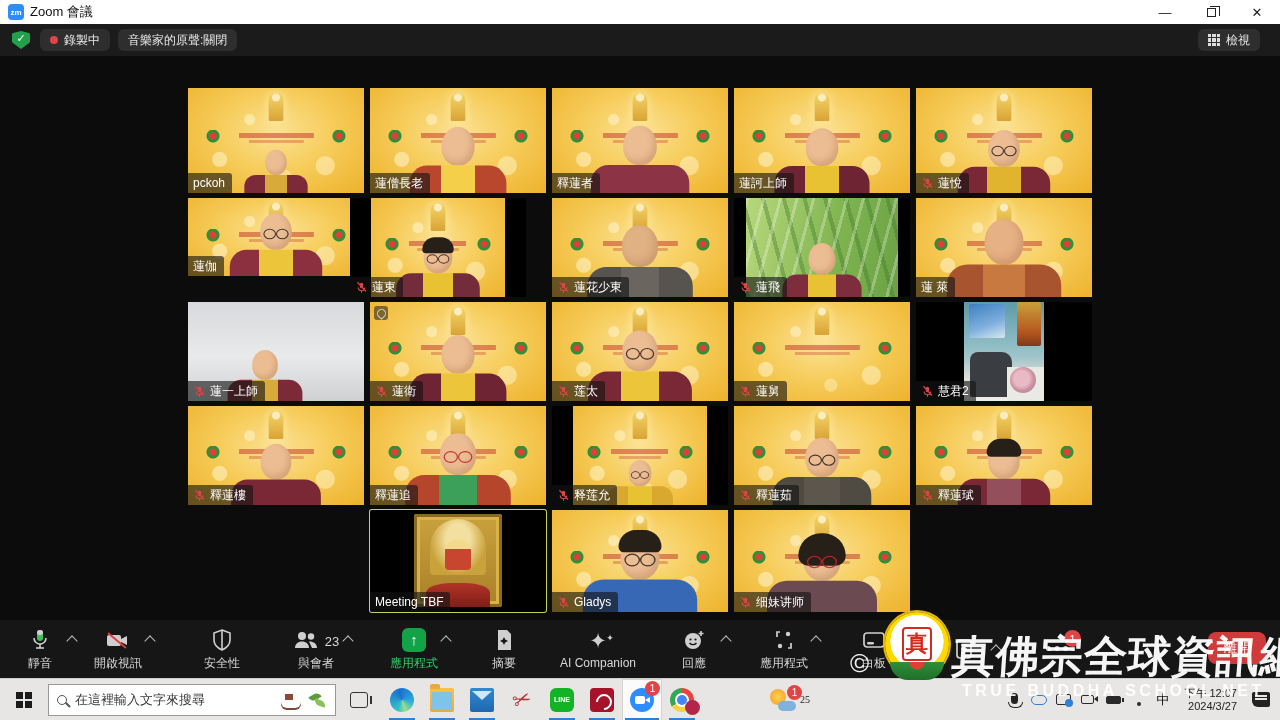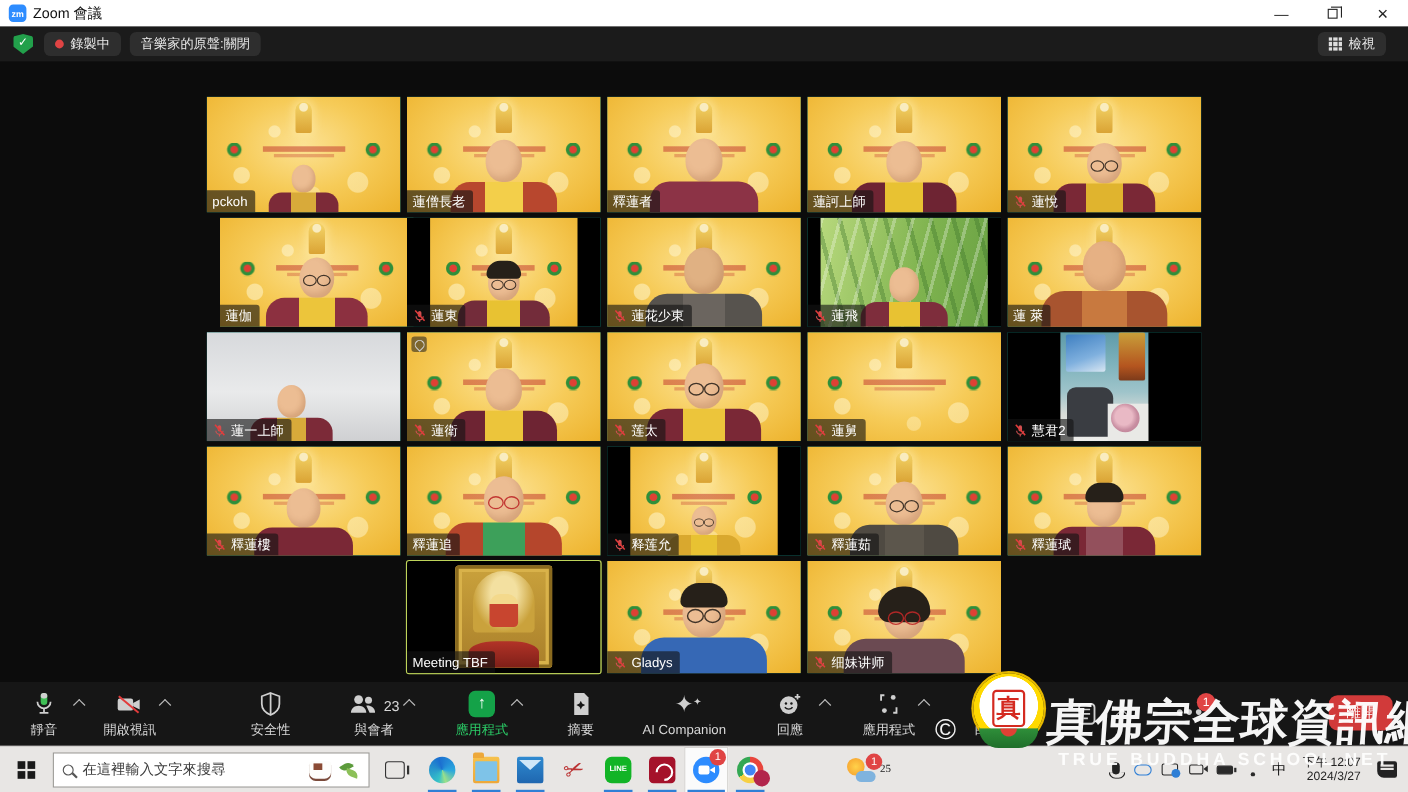--- a/index.html
+++ b/index.html
@@ -358,33 +358,33 @@
           <svg class="micmuted" viewBox="0 0 16 16">
             <rect x="6" y="2" width="4" height="7" rx="2" fill="#d05050"></rect>
             <path d="M4 8a4 4 0 0 0 8 0" stroke="#d05050" fill="none" stroke-width="1.3"></path>
             <line x1="8" y1="12" x2="8" y2="14.5" stroke="#d05050" stroke-width="1.3"></line>
             <line x1="3" y1="1.5" x2="13.5" y2="13" stroke="#e23b3b" stroke-width="1.7"></line>
           </svg>
           <span>蓮悅</span>
         </div>
     </div>
 
-    <div class="tile" style="left:200px;top:142px;width:176px;height:99px">
+    <div class="tile" style="left:188px;top:142px;width:176px;height:78px">
       <div class="vid bg-golden">
           <div class="deity"></div>
           <div class="emblem"></div>
         <div class="person" style="--s:1.05;--robe:#8c3040;--inner:#ecc53b">
             <div class="glasses"></div>
           </div>
         </div>
       <div class="nametag">
           <span>蓮伽</span>
         </div>
     </div>
-    <div class="tile muted" style="left:370px;top:142px;width:176px;height:99px">
+    <div class="tile muted" style="left:350px;top:142px;width:176px;height:99px">
       <div class="vid">
           <div class="inner bg-golden" style="width:134px">
             <div class="deity"></div>
             <div class="emblem"></div>
         <div class="person" style="--s:.95;--robe:#732c3a;--inner:#e8c232">
               <div class="hair"></div>
               <div class="glasses"></div>
             </div>
           </div>
         </div>
@@ -685,21 +685,21 @@
           <svg width="26" height="24" viewBox="0 0 26 24">
               <rect x="2" y="7" width="14" height="11" rx="2" fill="#cfcfcf"></rect>
               <path d="M16 11l6-3v9l-6-3z" fill="#cfcfcf"></path>
               <line x1="3" y1="5" x2="21" y2="20" stroke="#e23b3b" stroke-width="1.8"></line>
             </svg>
         </div>
         <span>開啟視訊</span>
       </div>
       <div class="chev"></div>
     </div>
-    <div class="tgroup" style="margin-left:64px">
+    <div class="tgroup" style="margin-left:40px">
       <div class="titem">
         <div class="ic">
           <svg width="20" height="24" viewBox="0 0 20 24">
               <path d="M10 2l8 3v7c0 5-3.5 8-8 10-4.5-2-8-5-8-10V5z" fill="none" stroke="#cfcfcf" stroke-width="1.6"></path>
               <line x1="10" y1="2" x2="10" y2="22" stroke="#cfcfcf" stroke-width="1.6"></line>
             </svg>
         </div>
         <span>安全性</span>
       </div>
     </div>

